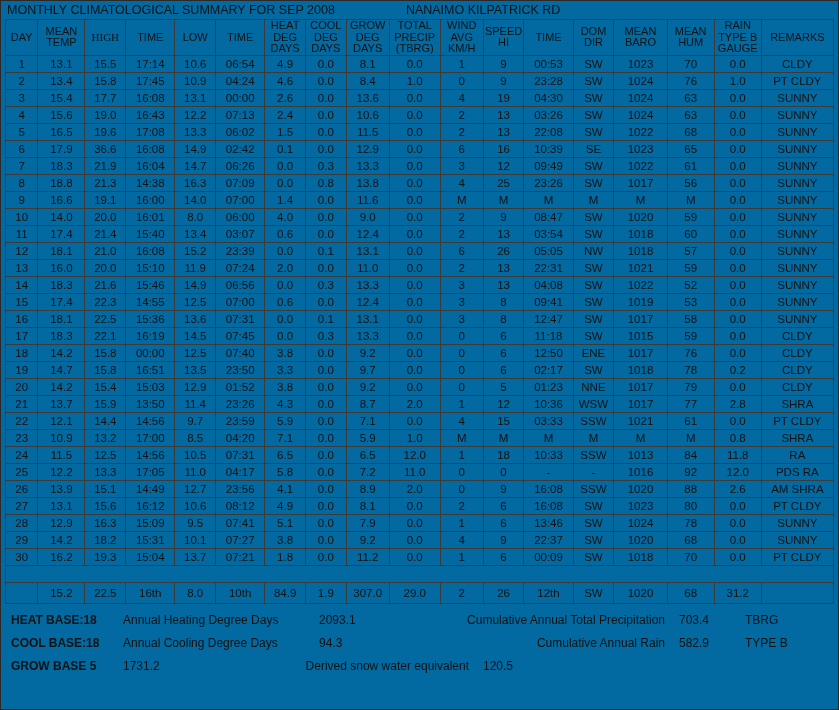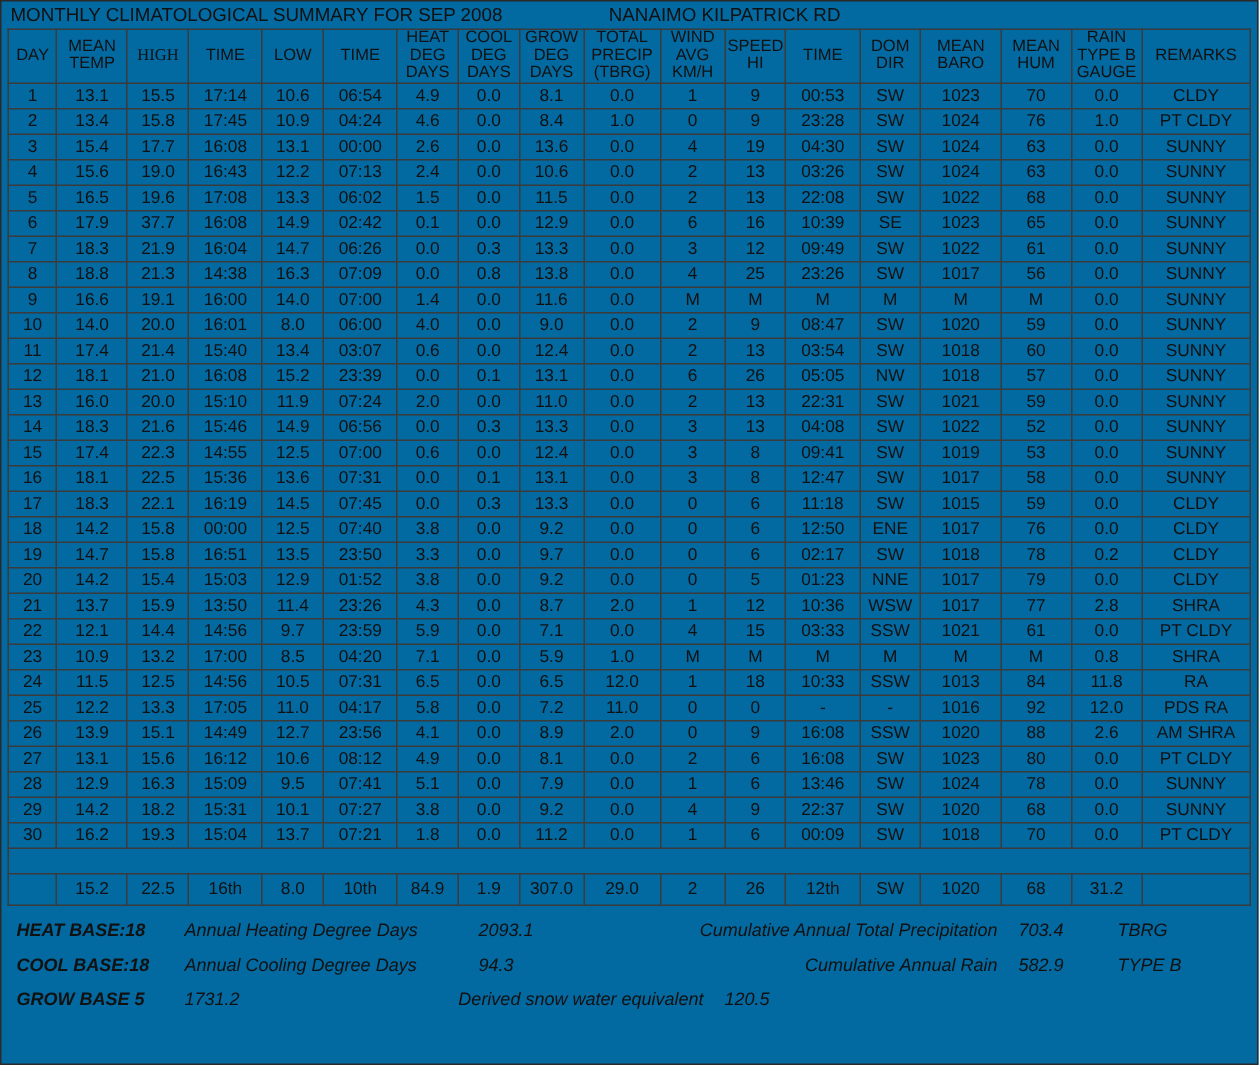--- a/index.html
+++ b/index.html
@@ -73,21 +73,20 @@
     margin-top: 9px;
     padding: 0 10px;
     font-size: 12px;
     color: #111;
   }
   .footer-row {
     display: flex;
     align-items: center;
     margin-bottom: 9px;
     white-space: nowrap;
-    font-style: italic;
   }
   .f-label { width: 112px; font-weight: bold; }
   .f-desc  { width: 196px; }
   .f-val   { width: 78px; }
   .f-desc2 { width: 268px; text-align: right; padding-right: 14px; }
   .f-val2  { width: 66px; text-align: left; }
   .f-tag   { width: 80px; text-align: left; }
 </style>
 </head>
 <body>
@@ -272,21 +271,21 @@
           <td>22:08</td>
           <td>SW</td>
           <td>1022</td>
           <td>68</td>
           <td>0.0</td>
           <td>SUNNY</td>
         </tr>
         <tr>
           <td>6</td>
           <td>17.9</td>
-          <td>37.7</td>
+          <td>36.6</td>
           <td>16:08</td>
           <td>14.9</td>
           <td>02:42</td>
           <td>0.1</td>
           <td>0.0</td>
           <td>12.9</td>
           <td>0.0</td>
           <td>6</td>
           <td>16</td>
           <td>10:39</td>

